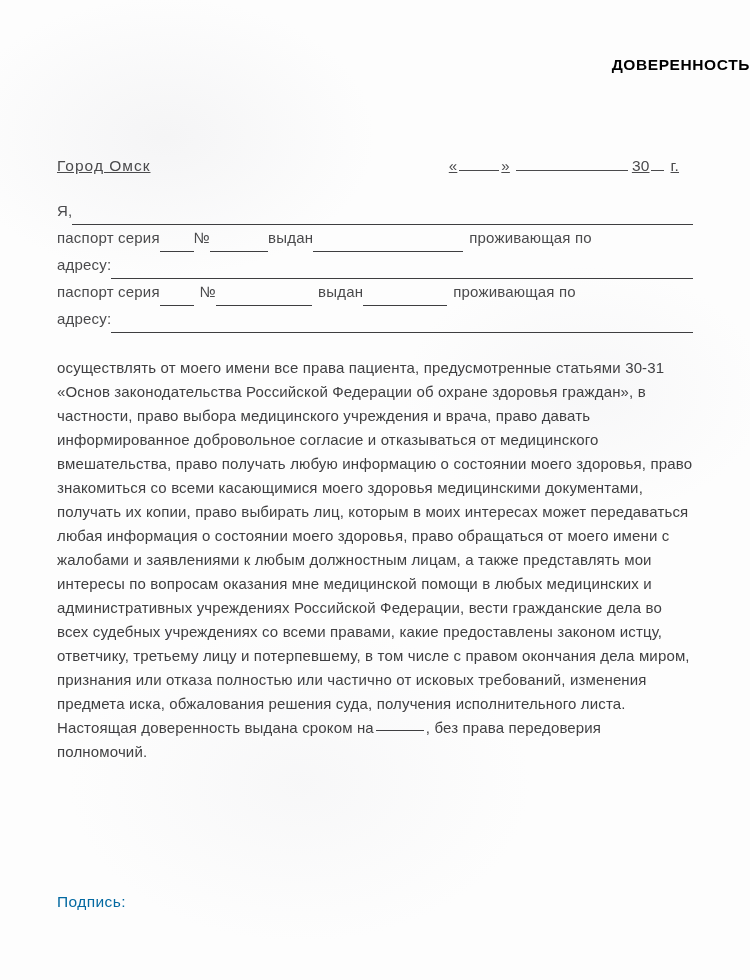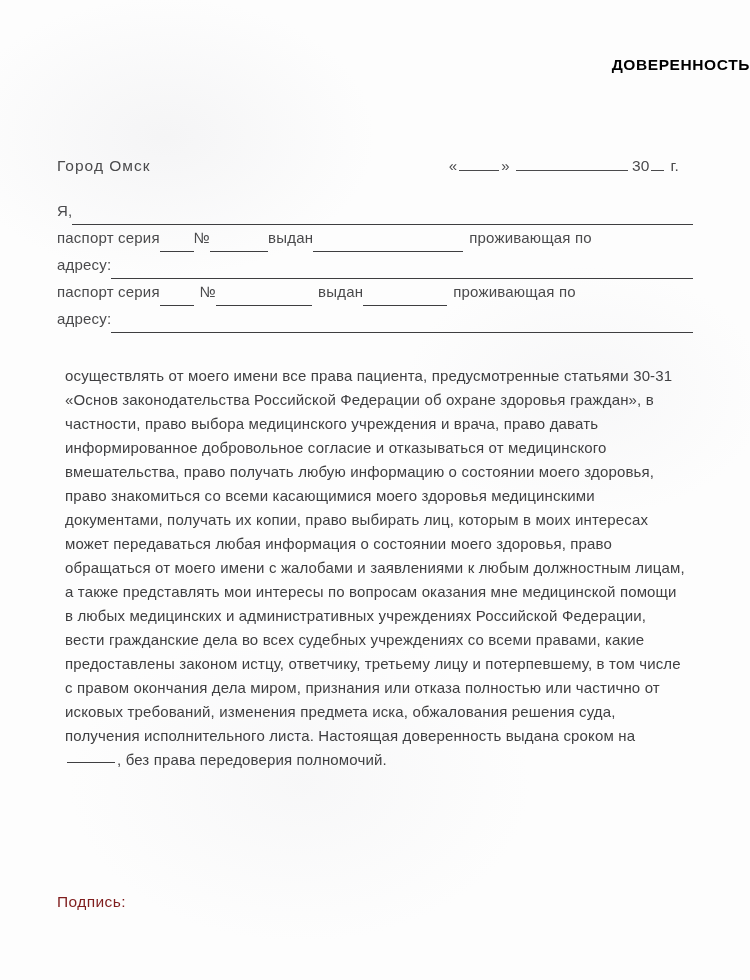--- a/index.html
+++ b/index.html
@@ -53,20 +53,21 @@
     position: absolute;
     left: 57px;
     top: 157px;
     width: 636px;
     display: flex;
     align-items: baseline;
     justify-content: space-between;
     font-size: 15.5px;
     color: #4a4a4c;
     letter-spacing: .3px;
+    text-decoration: underline;
   }
   .city { letter-spacing: 1px; }
   .date-line {
     display: flex;
     align-items: baseline;
     gap: 0;
     color: #4a4a4c;
     letter-spacing: .2px;
     padding-right: 14px;
   }
@@ -127,36 +128,36 @@
   .body-text {
     position: absolute;
     left: 57px;
     top: 356px;
     width: 636px;
     font-size: 15px;
     line-height: 24px;
     color: #3f3f41;
     letter-spacing: .15px;
   }
-  .body-text p { margin: 8px; }
+  .body-text p { margin: 0; }
   .inline-rule {
     display: inline-block;
     width: 48px;
     border-bottom: 1.4px solid #3f3f41;
     vertical-align: 2px;
     margin: 0 2px;
   }
 
   
   .signature {
     position: absolute;
     left: 57px;
     top: 893px;
     font-size: 15.5px;
-    color: #7f1d1d;
+    color: #0369a1;
     letter-spacing: .4px;
   }
 </style>
 </head>
 <body>
 
 <div class="page"></div>
 
 <div class="sheet">
 

